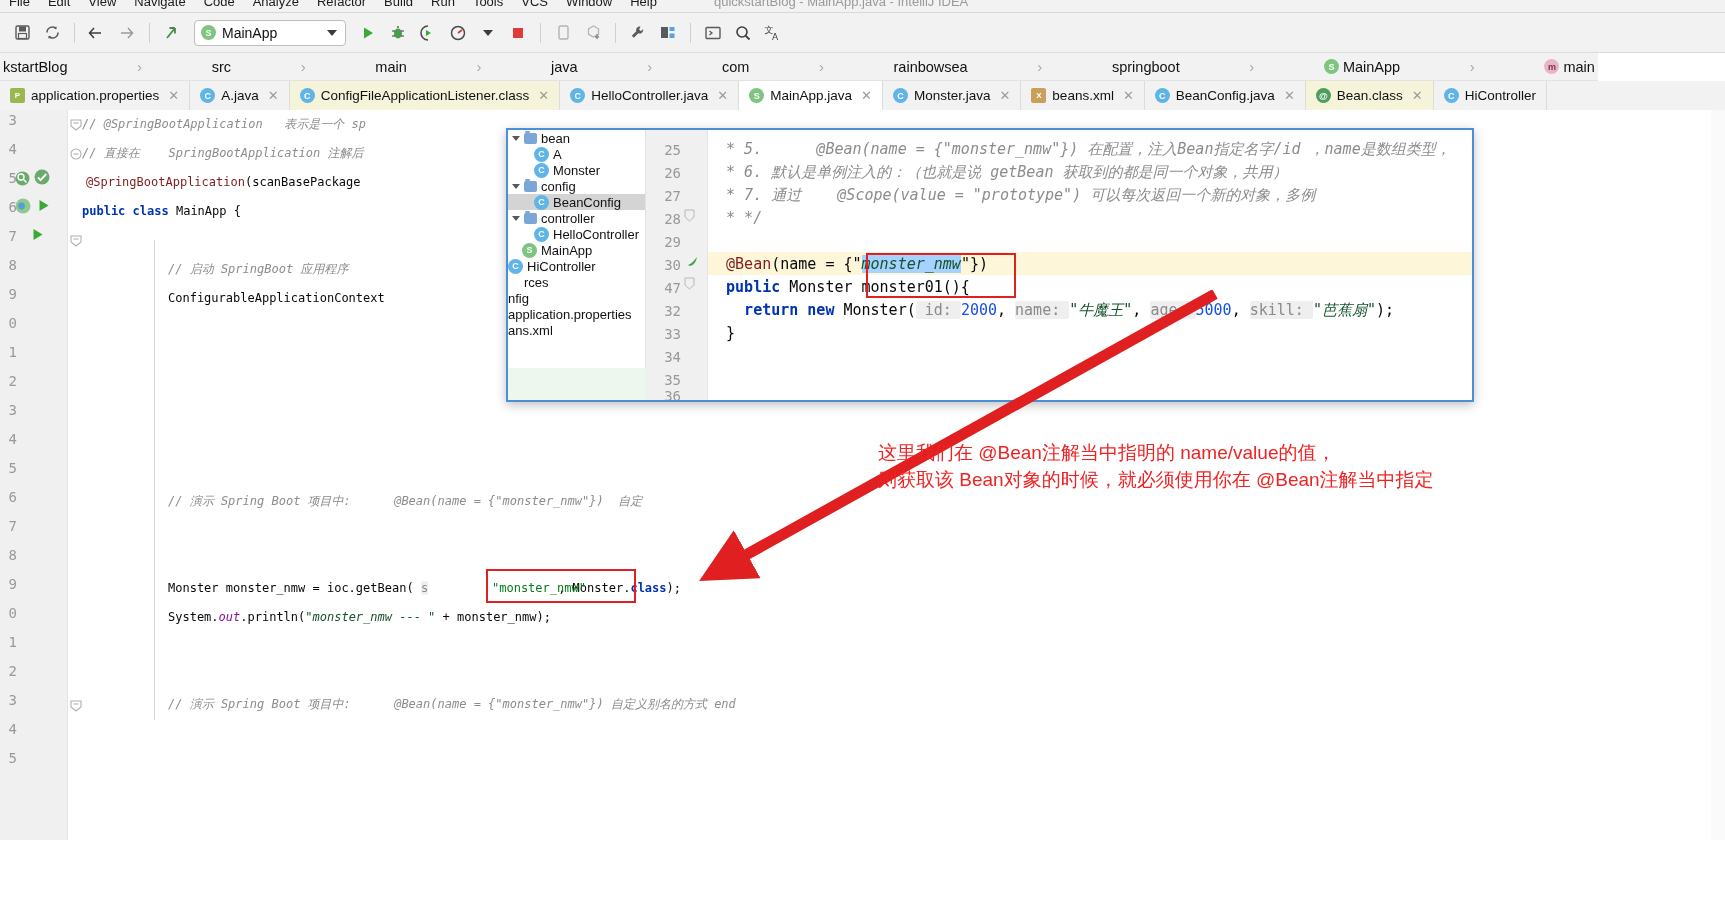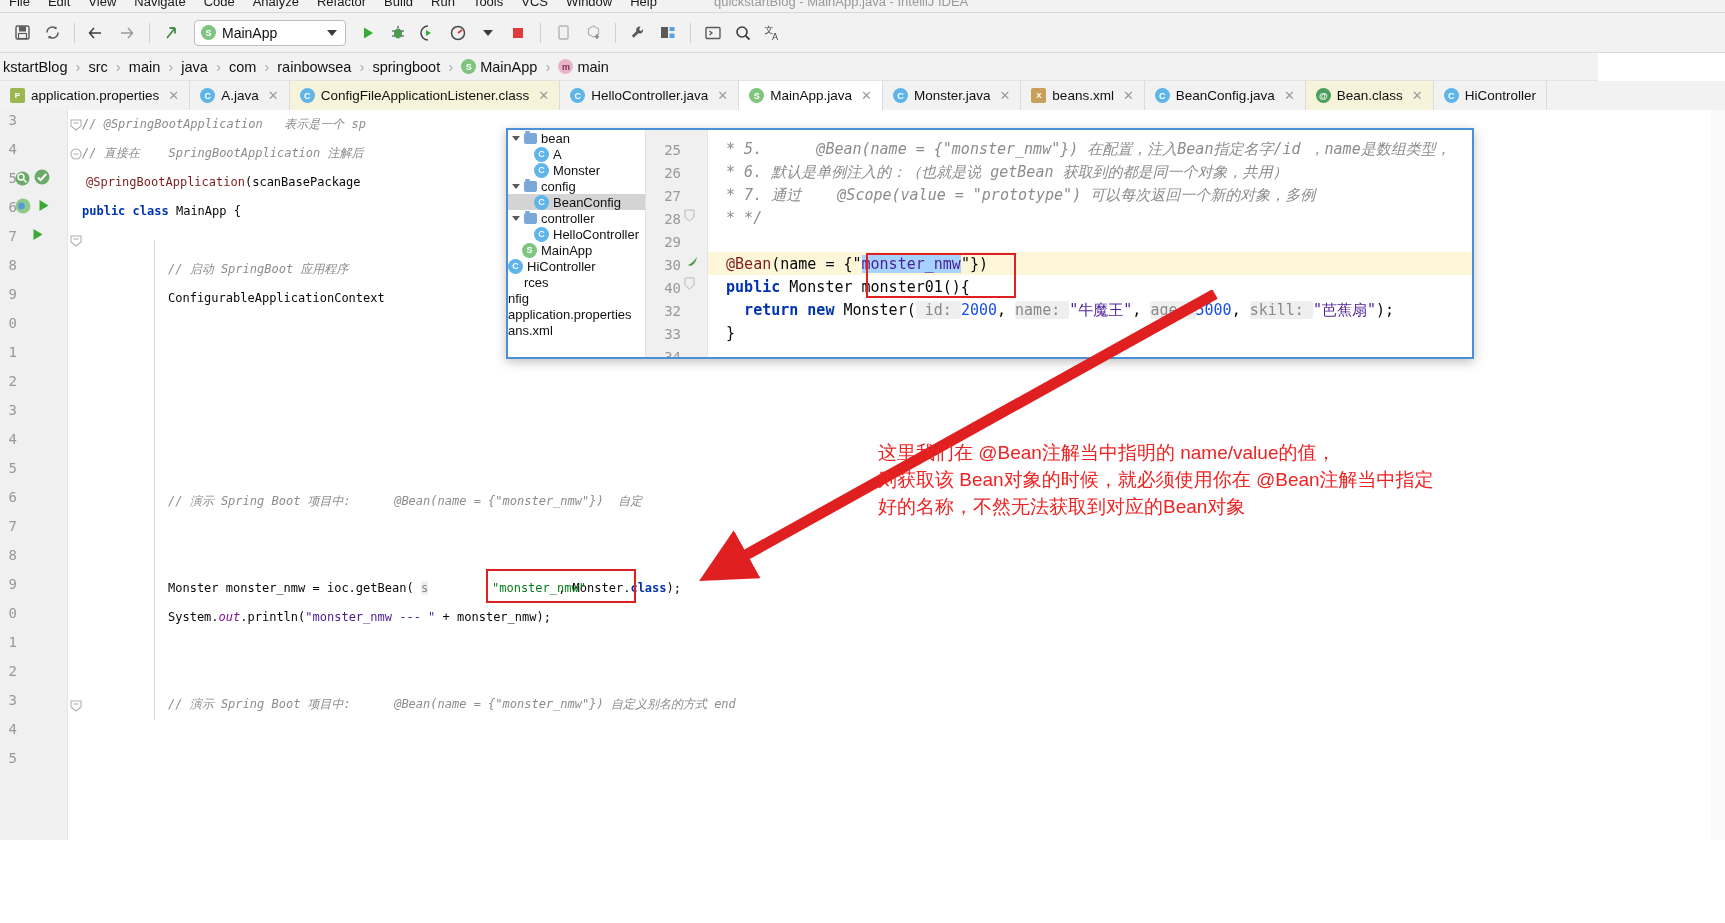--- a/index.html
+++ b/index.html
@@ -47,20 +47,21 @@
     border-right: 5px solid transparent; border-top: 6px solid #3c3c3c;
     margin-left: auto;
   }
 
   
   .breadcrumb {
     position: absolute; left: 0; top: 53px; width: 1598px; height: 28px;
     background: #f2f2f2; display: flex; align-items: center;
     font-size: 14.5px; color: #111; padding-left: 0px;
     border-bottom: 1px solid #e2e2e2;
+    justify-content: space-between;
   }
   .crumb { padding: 0 3px; white-space: nowrap; display:flex; align-items:center; gap:4px;}
   .crumb-sep { color: #a8a8a8; font-size: 15px; padding: 0 5px; }
 
   
   .tabbar {
     position: absolute; left: 0; top: 81px; width: 1725px; height: 29px;
     background: #f2f2f2; display: flex; align-items: stretch;
     font-size: 13.5px; color: #111; overflow: hidden;
   }
@@ -101,32 +102,32 @@
     background: #ffffff; overflow: hidden;
   }
   .code-line {
     position: absolute; left: 0;
     font-family: "DejaVu Sans Mono", monospace;
     font-size: 12px; white-space: pre; line-height: 29px;
   }
   .kw { color: #0033b3; font-weight: 600; }
   .cmt { color: #8c8c8c; font-style: italic; }
   .ann { color: #7f1d1d; }
-  .str { color: #4c1d95; }
+  .str { color: #14532d; font-style: italic; }
   .num { color: #1750eb; }
   .fld { color: #871094; }
   .pln { color: #080808; }
   .hint { color: #8a8a8a; background: #efefef; border-radius:2px; }
 
   
   .iguide { position: absolute; width: 1px; background: #d8d8d8; }
 
   
   .popup {
-    position: absolute; left: 506px; top: 128px; width: 968px; height: 231px;
+    position: absolute; left: 506px; top: 128px; width: 968px; height: 274px;
     background: #fff; border: 2px solid #4a90d9;
     box-shadow: 0 3px 10px rgba(0,0,0,.25);
     overflow: hidden;
   }
   .popup-tree {
     position: absolute; left: 0; top: 0; width: 138px; height: 270px;
     background: #fff; border-right: 1px solid #e2e2e2;
     font-size: 13px; color: #111;
   }
   .tree-row {
@@ -580,21 +581,21 @@
       <div style="position:absolute;left:0;bottom:0;width:138px;height:32px;background:#eef7ee"></div>
     </div>
 
     <div class="popup-gutter">
       <div class="pg-num" style="top:12px">25</div>
       <div class="pg-num" style="top:35px">26</div>
       <div class="pg-num" style="top:58px">27</div>
       <div class="pg-num" style="top:81px">28</div>
       <div class="pg-num" style="top:104px">29</div>
       <div class="pg-num" style="top:127px">30</div>
-      <div class="pg-num" style="top:150px">40</div>
+      <div class="pg-num" style="top:150px">47</div>
       <div class="pg-num" style="top:173px">32</div>
       <div class="pg-num" style="top:196px">33</div>
       <div class="pg-num" style="top:219px">34</div>
       <div class="pg-num" style="top:242px">35</div>
       <div class="pg-num" style="top:258px">36</div>
       <div style="position:absolute;left:40px;top:125px;">
         <svg width="14" height="14" viewBox="0 0 14 14">
             <path d="M2 10c3-1 5-3 9-8-1 5-3 8-7 9z" fill="#4c9e4c"></path>
           </svg>
       </div>
@@ -630,19 +631,18 @@
     <defs>
       <marker id="arrowhead" markerWidth="5" markerHeight="5" refX="2.2" refY="2.5" orient="auto">
         <path d="M0,0 L5,2.5 L0,5 z" fill="#e02020"></path>
       </marker>
     </defs>
     <line x1="525" y1="4" x2="36" y2="276" stroke="#e02020" stroke-width="11" marker-end="url(#arrowhead)"></line>
   </svg>
 
   <div class="redtext" style="left:878px; top:439px;">这里我们在 @Bean注解当中指明的 name/value的值，</div>
   <div class="redtext" style="left:878px; top:466px;">则获取该 Bean对象的时候，就必须使用你在 @Bean注解当中指定</div>
-  <div class="redtext" style="left:878px; top:493px;">好的名称，不然无法获取到对应的Bean对象</div>
 
   <div class="bottom-strip"></div>
   <div class="bottom-bar"></div>
 
   <div class="scroll-col"></div>
 </div>
 
 </body></html>

